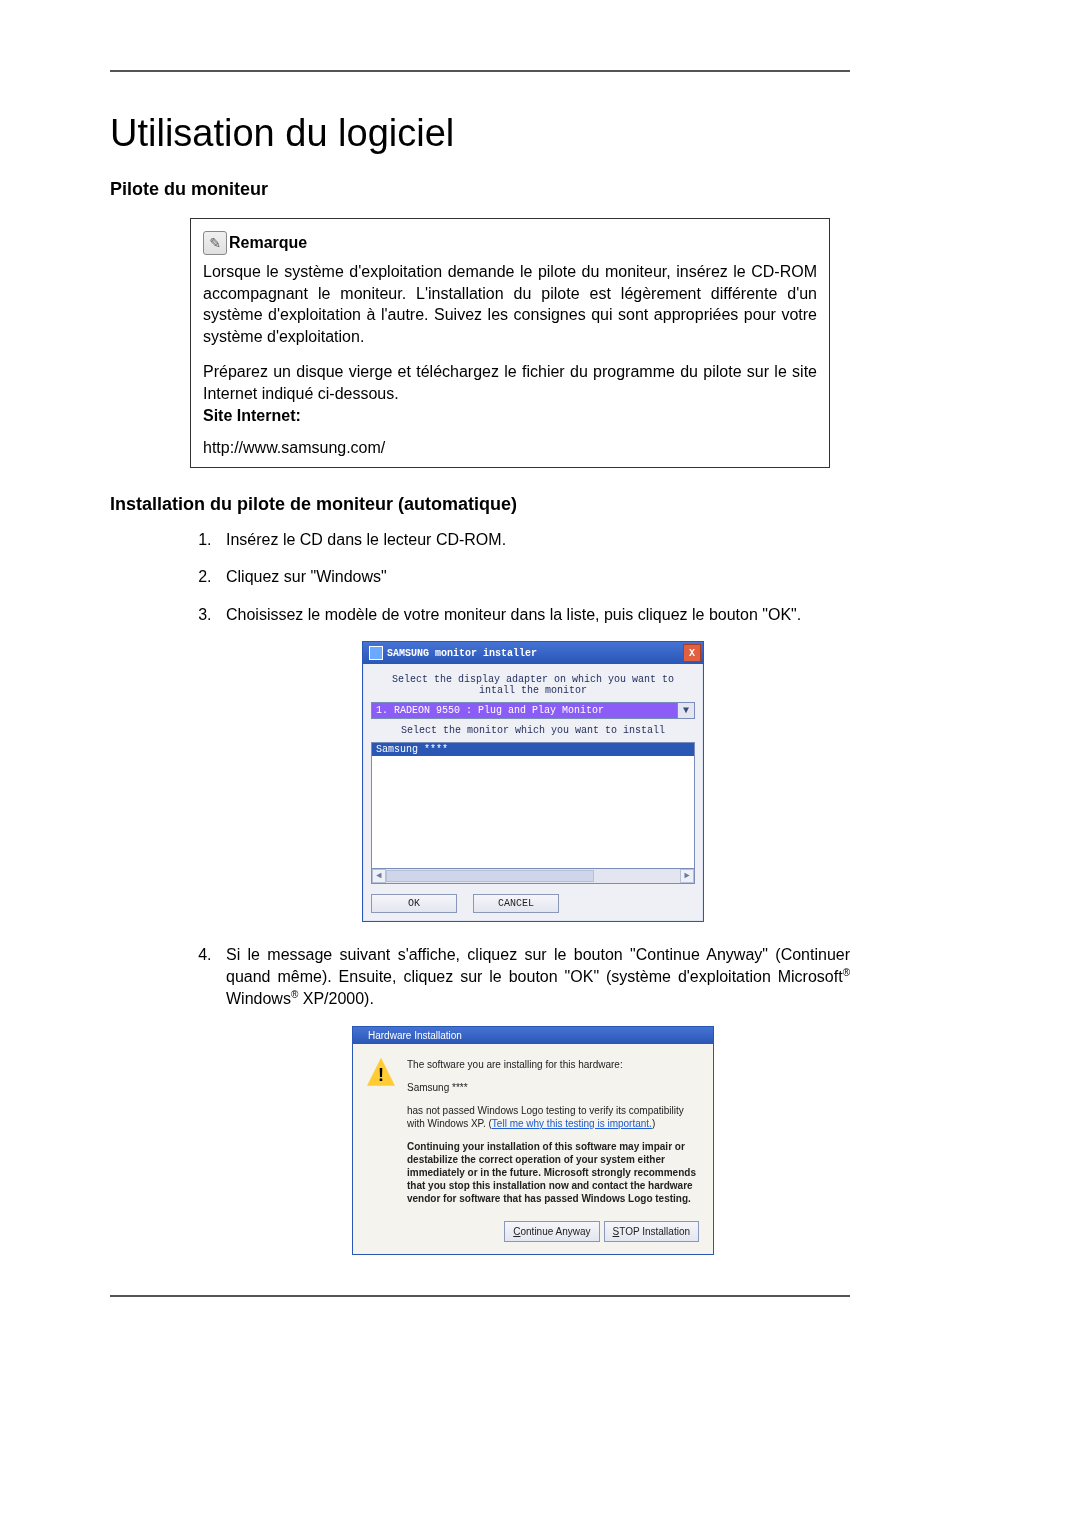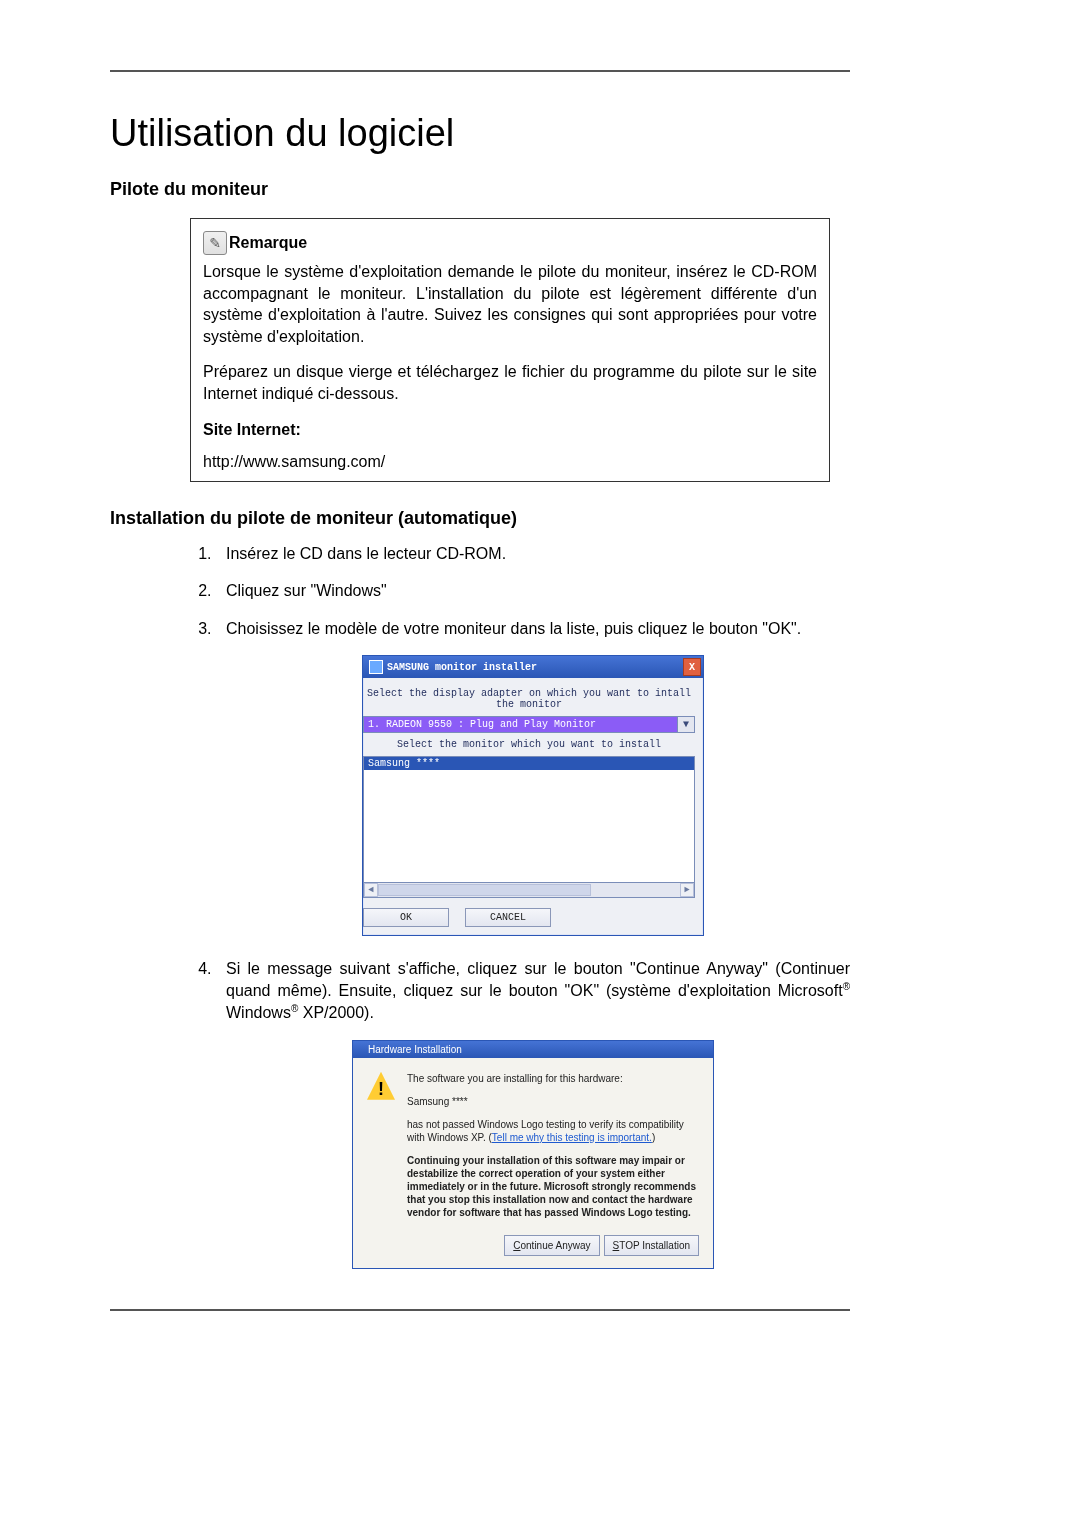--- a/index.html
+++ b/index.html
@@ -133,21 +133,21 @@
     height: 16px;
     background: #e06040;
     color: #fff;
     display: flex;
     align-items: center;
     justify-content: center;
     border: 1px solid #a83b20;
     font-size: 10px;
   }
   .sd-body {
-    padding: 6px 8px 8px 0;
+    padding: 6px 8px 8px 8px;
   }
   .sd-text-center {
     text-align: center;
     color: #1e2a5a;
     margin: 4px 0 6px 0;
   }
   .sd-dropdown {
     display: flex;
     align-items: stretch;
     border: 1px solid #7a8db8;
@@ -304,21 +304,21 @@
   <h1 class="main-title">Utilisation du logiciel</h1>
 
   <h2 class="section-bold">Pilote du moniteur</h2>
 
   <div class="remark-box">
     <div class="remark-title-line">
       <span class="remark-icon">✎</span>
       <span class="remark-title">Remarque</span>
     </div>
     <p>Lorsque le système d'exploitation demande le pilote du moniteur, insérez le CD-ROM accompagnant le moniteur. L'installation du pilote est légèrement différente d'un système d'exploitation à l'autre. Suivez les consignes qui sont appropriées pour votre système d'exploitation.</p>
-    <p style="margin-bottom:16px;">Préparez un disque vierge et téléchargez le fichier du programme du pilote sur le site Internet indiqué ci-dessous.</p>
+    <p style="margin-bottom:2px;">Préparez un disque vierge et téléchargez le fichier du programme du pilote sur le site Internet indiqué ci-dessous.</p>
     <div class="site-label">Site Internet:</div>
     <div style="height:14px;"></div>
     <a href="#" class="site-url">http://www.samsung.com/</a>
   </div>
 
   <h2 class="install-title">Installation du pilote de moniteur (automatique)</h2>
 
   <ol class="steps">
     <li>Insérez le CD dans le lecteur CD-ROM.</li>
     <li>Cliquez sur "Windows"</li>

